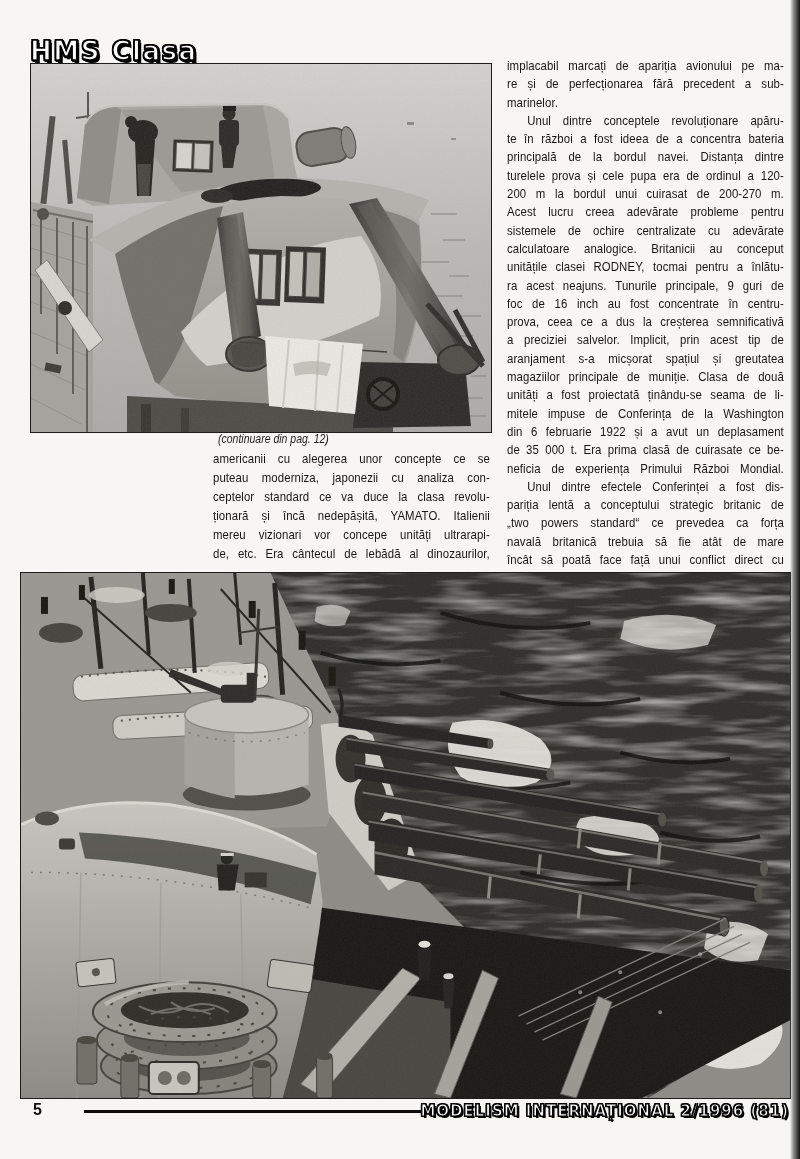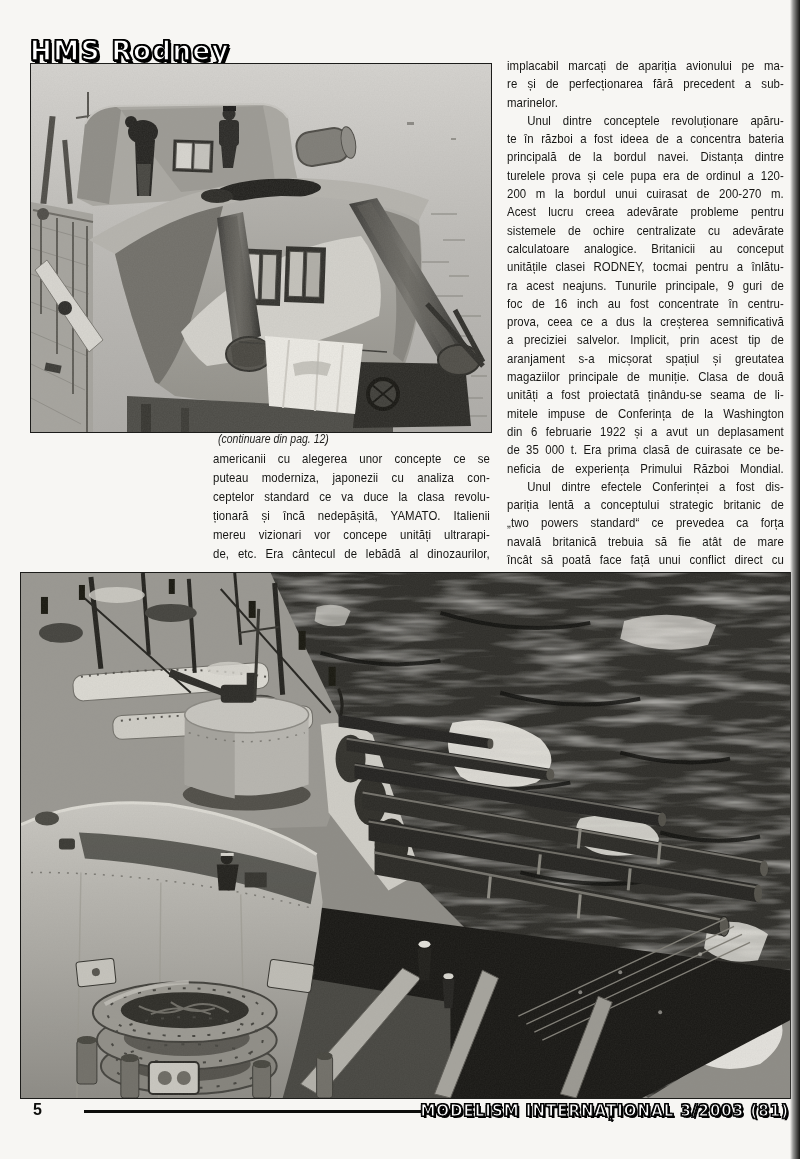--- a/index.html
+++ b/index.html
@@ -26,21 +26,21 @@
   .line.indent{text-indent:24px;}
   .line.lastline{text-align-last:left;}
   .pagenum{position:absolute;left:33px;top:1101px;font-size:16px;font-weight:bold;color:#0e0e0c;}
   .rule{position:absolute;left:84px;top:1110px;width:374px;height:3px;background:#0d0d0b;}
 </style>
 </head>
 <body>
 
 <div class="page">
 
-  <h1 class="outlined title">HMS Rodney</h1>
+  <h1 class="outlined title">HMS Clasa</h1>
 
   <figure class="photo photo-top" aria-label="Sailors on the forward 16-inch gun turrets of HMS Rodney at sea, guns lowered, white canvas sheet hanging below">
     <svg viewBox="0 0 460 368" width="460" height="368" preserveAspectRatio="none">
       <defs>
         <linearGradient id="p1sky" x1="0" y1="0" x2="0" y2="1">
           <stop offset="0" stop-color="#d6d4d0"></stop>
             <stop offset="0.5" stop-color="#bdbbb7"></stop>
             <stop offset="1" stop-color="#aeaca8"></stop>
         </linearGradient>
         <linearGradient id="p1face" x1="0" y1="0" x2="0" y2="1">
@@ -403,16 +403,16 @@
             <ellipse cx="241" cy="492" rx="9" ry="4"></ellipse>
             <ellipse cx="304" cy="484" rx="8" ry="4"></ellipse>
           </g>
       </g>
       <rect width="770" height="526" filter="url(#p2grain)" opacity="0.3"></rect>
     </svg>
   </figure>
 
   <span class="pagenum">5</span>
   <div class="rule"></div>
-  <span class="outlined journal">MODELISM INTERNAȚIONAL 3/2003 (81)</span>
+  <span class="outlined journal">MODELISM INTERNAȚIONAL 2/1996 (81)</span>
 
   <div class="edge"></div>
 </div>
 
 </body></html>

